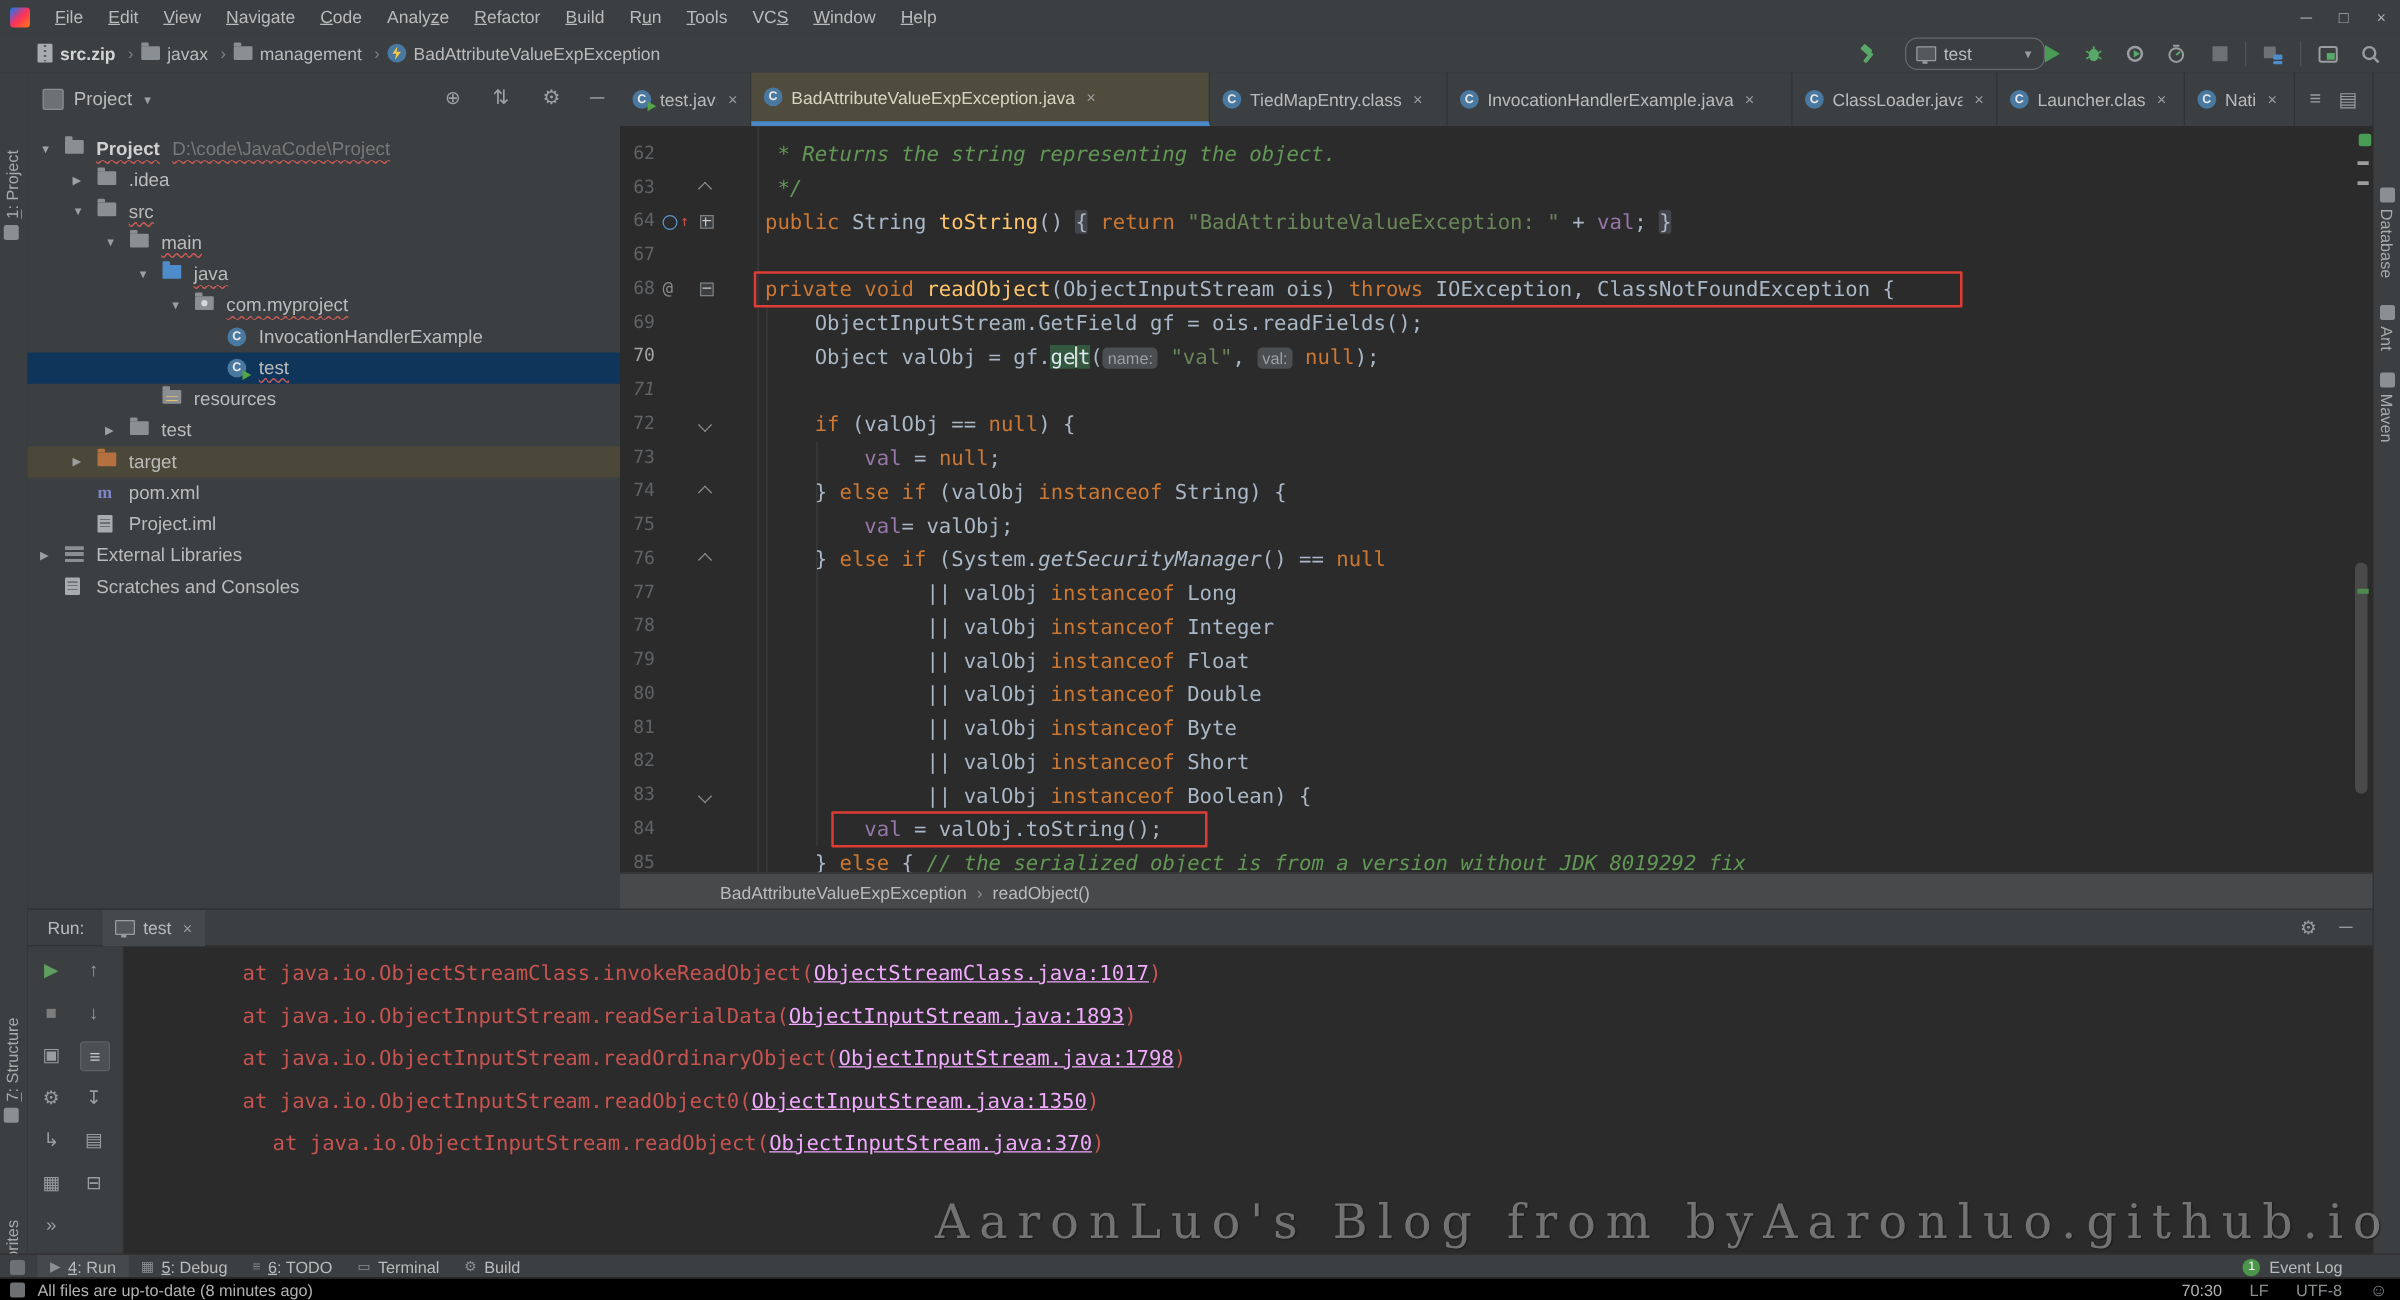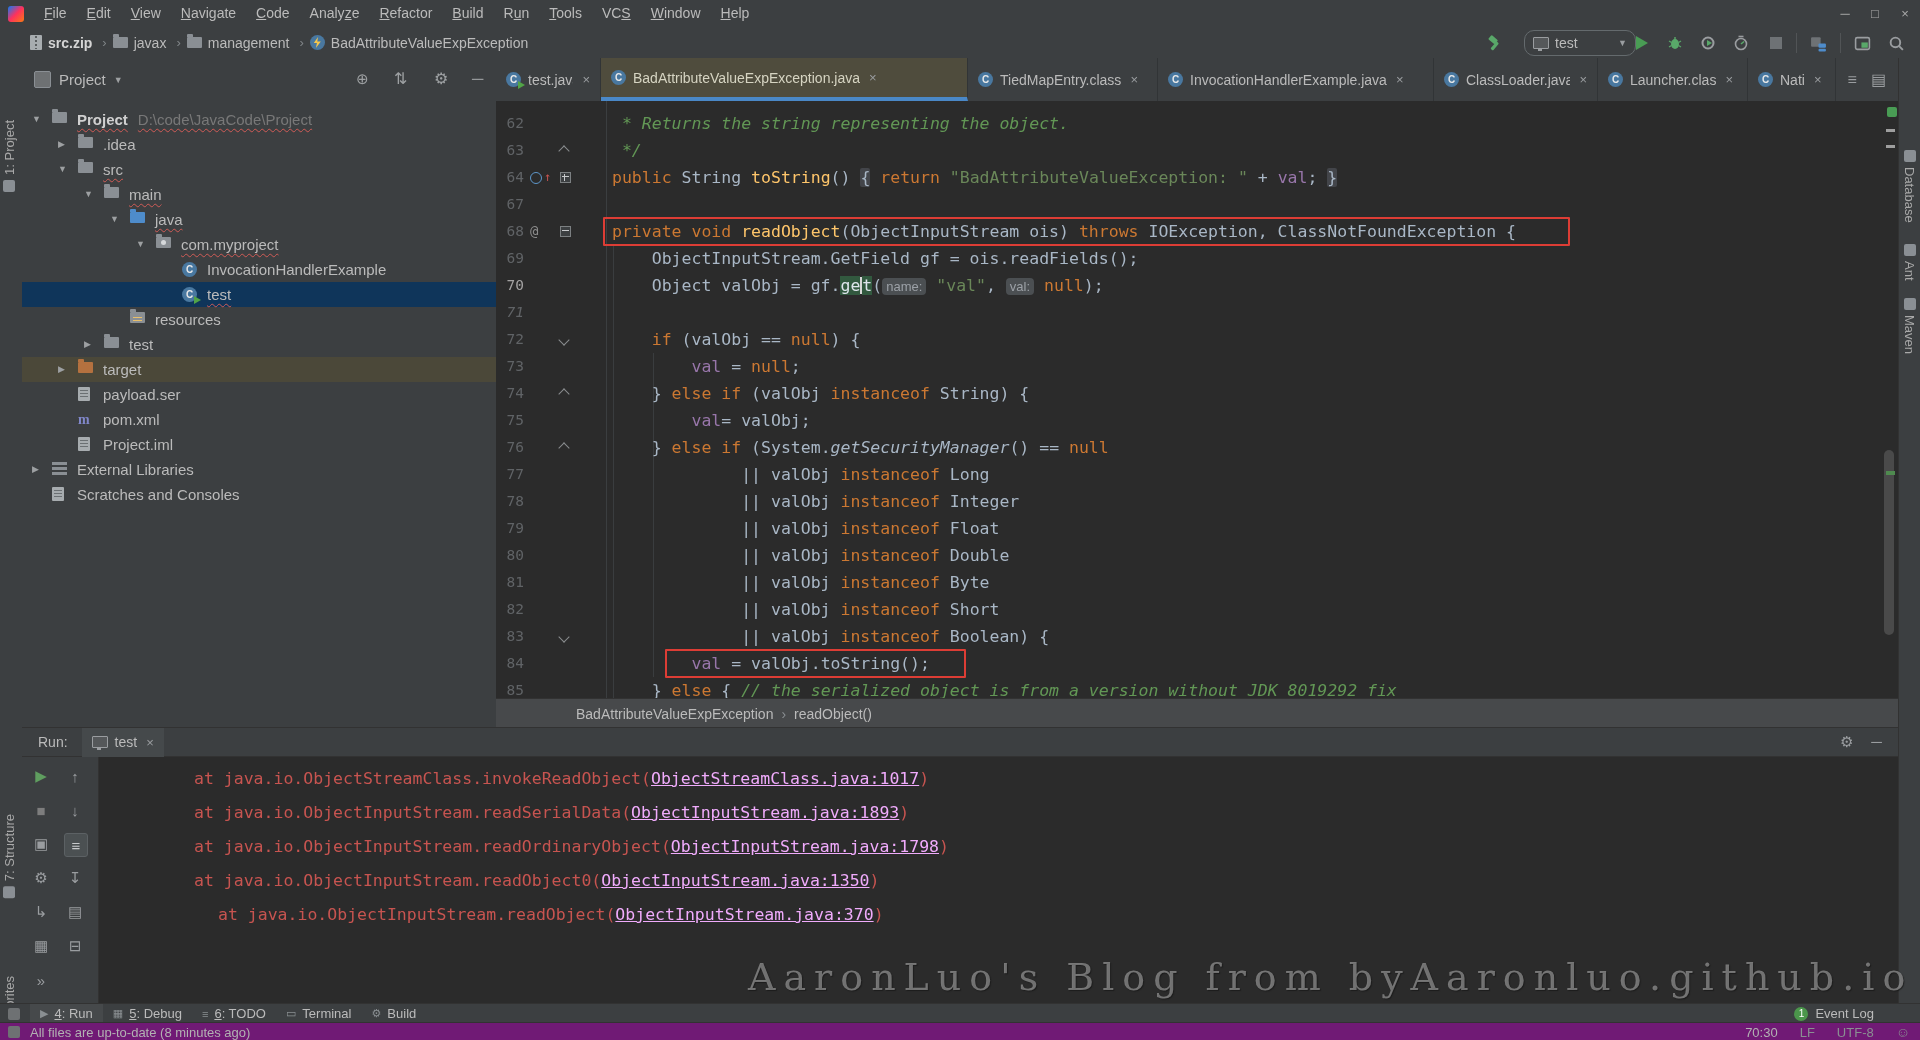--- a/index.html
+++ b/index.html
@@ -123,21 +123,21 @@
   .c-link{color:#f0abfc;text-decoration:underline;}
   .c-pl{color:#bbbbbb;}
 
   
   .bottombar{position:absolute;left:0;top:1003px;width:1920px;height:19px;background:#3c3f41;border-top:1px solid #323232;display:flex;align-items:center;font-size:13px;}
   .bb-item{display:flex;align-items:center;gap:6px;padding:0 10px;height:19px;color:#bbbbbb;}
   .bb-item.on{background:#46494b;}
   .bb-ic{color:#8a8f92;font-size:11px;}
   .evlog{margin-left:auto;display:flex;align-items:center;gap:7px;padding-right:46px;}
   .ev-dot{width:14px;height:14px;border-radius:50%;background:#4b964b;color:#fff;font-size:10px;line-height:14px;text-align:center;}
-  .statusbar{position:absolute;left:0;top:1022px;width:1920px;height:18px;background:#701a75;border-top:1px solid #323232;display:flex;align-items:center;font-size:13px;color:#b2b2b2;}
+  .statusbar{position:absolute;left:0;top:1022px;width:1920px;height:18px;background:#000000;border-top:1px solid #323232;display:flex;align-items:center;font-size:13px;color:#b2b2b2;}
   .sb-left{display:flex;align-items:center;gap:10px;margin-left:8px;}
   .sb-right{margin-left:auto;display:flex;align-items:center;gap:22px;padding-right:10px;}
   .sb-dim{color:#8a8f92;}
   .corner-ic{width:12px;height:12px;background:#6e7173;border-radius:2px;}
 
   
   .watermark{position:absolute;left:748px;top:955px;font-family:"DejaVu Serif",serif;font-size:38px;letter-spacing:8px;color:rgba(198,198,198,0.5);text-shadow:1px 1px 1px rgba(20,20,20,0.6);white-space:nowrap;pointer-events:none;z-index:50;}
 
   svg{display:block;}
 </style>
@@ -345,24 +345,20 @@
         </div>
         <div class="trow">
           <span class="arrow" style="left: 62px;">▶</span>
           <span class="folder t-ic" style="position: absolute; left: 82px; top: 5px;"></span>
           <span class="t-label" style="left: 107px;">test</span>
         </div>
         <div class="trow hov-row">
           <span class="arrow" style="left: 36px;">▶</span>
           <span class="folder f-excl t-ic" style="position: absolute; left: 56px; top: 5px;"></span>
           <span class="t-label" style="left: 81px;">target</span>
-        </div>
-        <div class="trow">
-          <span class="file-ic t-ic" style="position: absolute; left: 56px; top: 5px;"></span>
-          <span class="t-label" style="left: 81px;">payload.ser</span>
         </div>
         <div class="trow">
           <span class="maven-ic t-ic" style="position: absolute; left: 56px; top: 5px;">m</span>
           <span class="t-label" style="left: 81px;">pom.xml</span>
         </div>
         <div class="trow">
           <span class="file-ic t-ic" style="position: absolute; left: 56px; top: 5px;"></span>
           <span class="t-label" style="left: 81px;">Project.iml</span>
         </div>
         <div class="trow">

